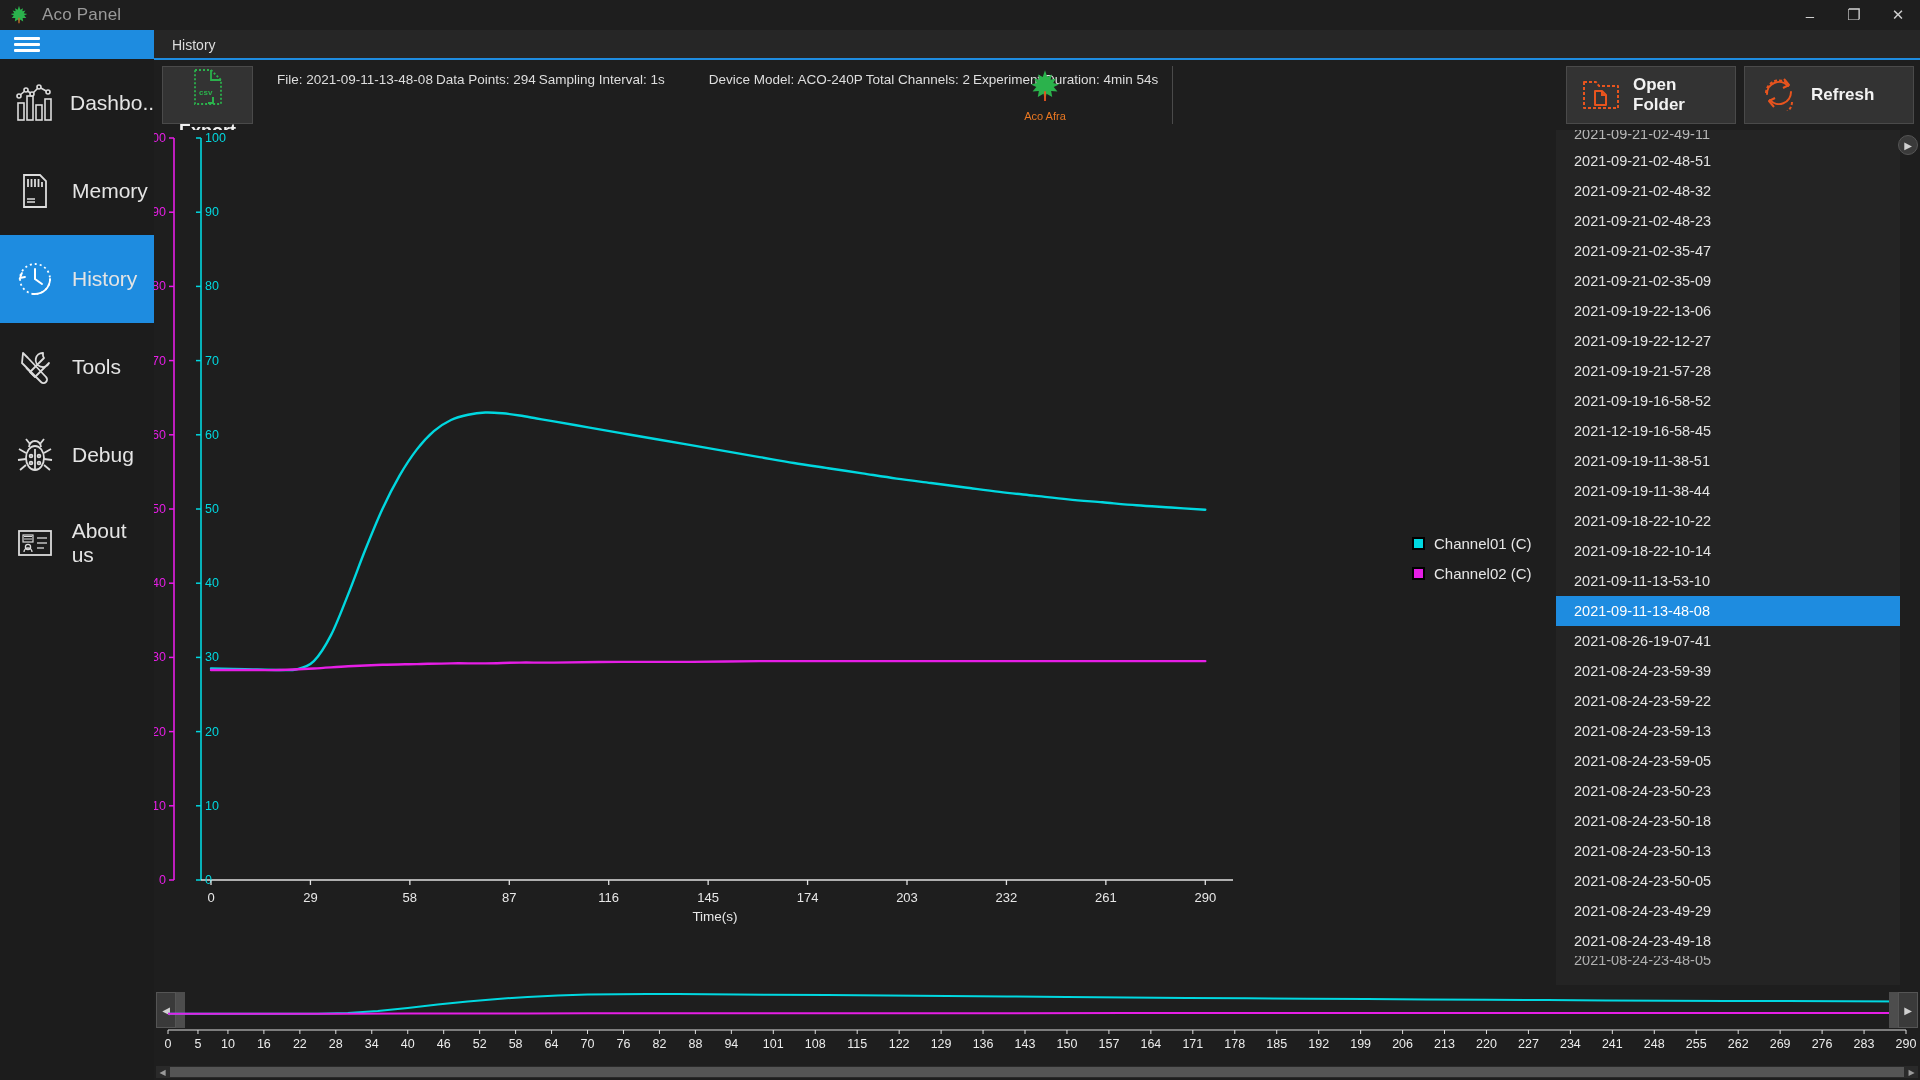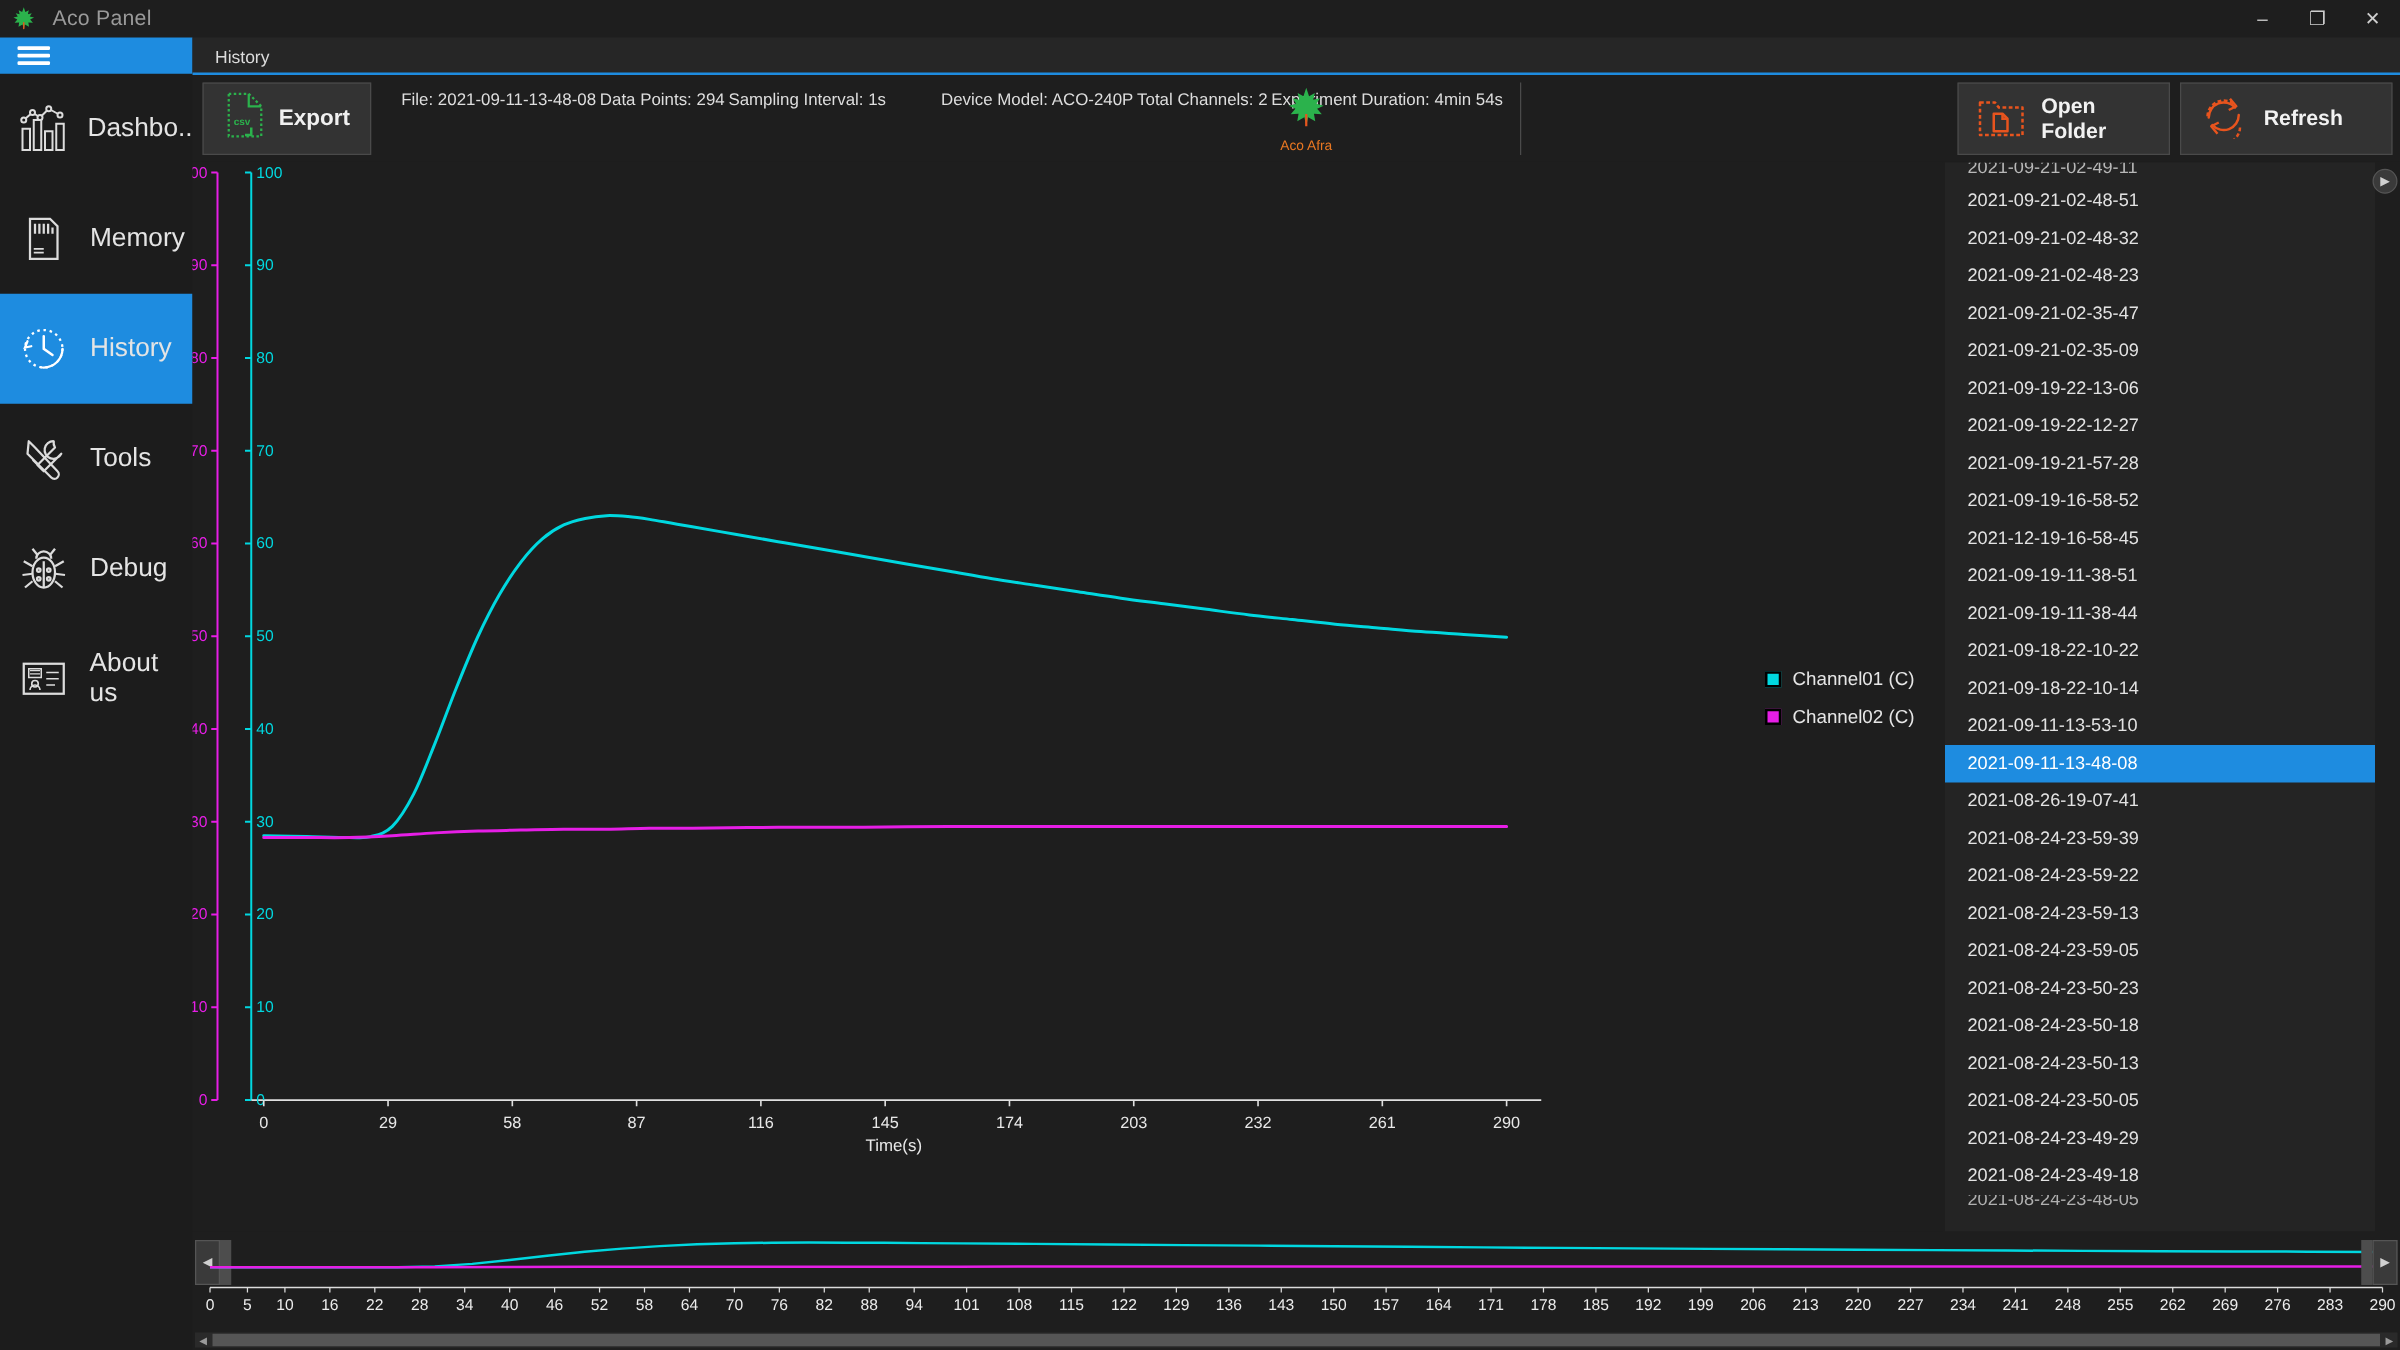--- a/index.html
+++ b/index.html
@@ -63,20 +63,21 @@
 
   
   .toolbar {
     position:absolute; left:154px; top:60px; width:1766px; height:69px;
     background:#1e1e1e; display:flex; align-items:center;
   }
   .tool-box {
     height:58px; border:1px solid #4a4a4a; background:#333;
     display:flex; align-items:center; gap:10px; padding:0 16px;
     margin-left:8px;
+    flex-direction:column;
   }
   .export-lbl { font-size:18px; font-weight:bold; color:#f0f0f0; }
   .info-panel {
     height:58px; border-right:1px solid #4a4a4a; margin-left:10px;
     display:flex; padding:6px 14px 6px 14px; gap:44px;
   }
   .info-col { display:flex; flex-direction:row; justify-content:center; gap:3px; }
   .info-line { font-size:13.5px; color:#dedede; white-space:nowrap; }
   .brand {
     position:absolute; left:985px; top:66px; width:120px; height:58px;

